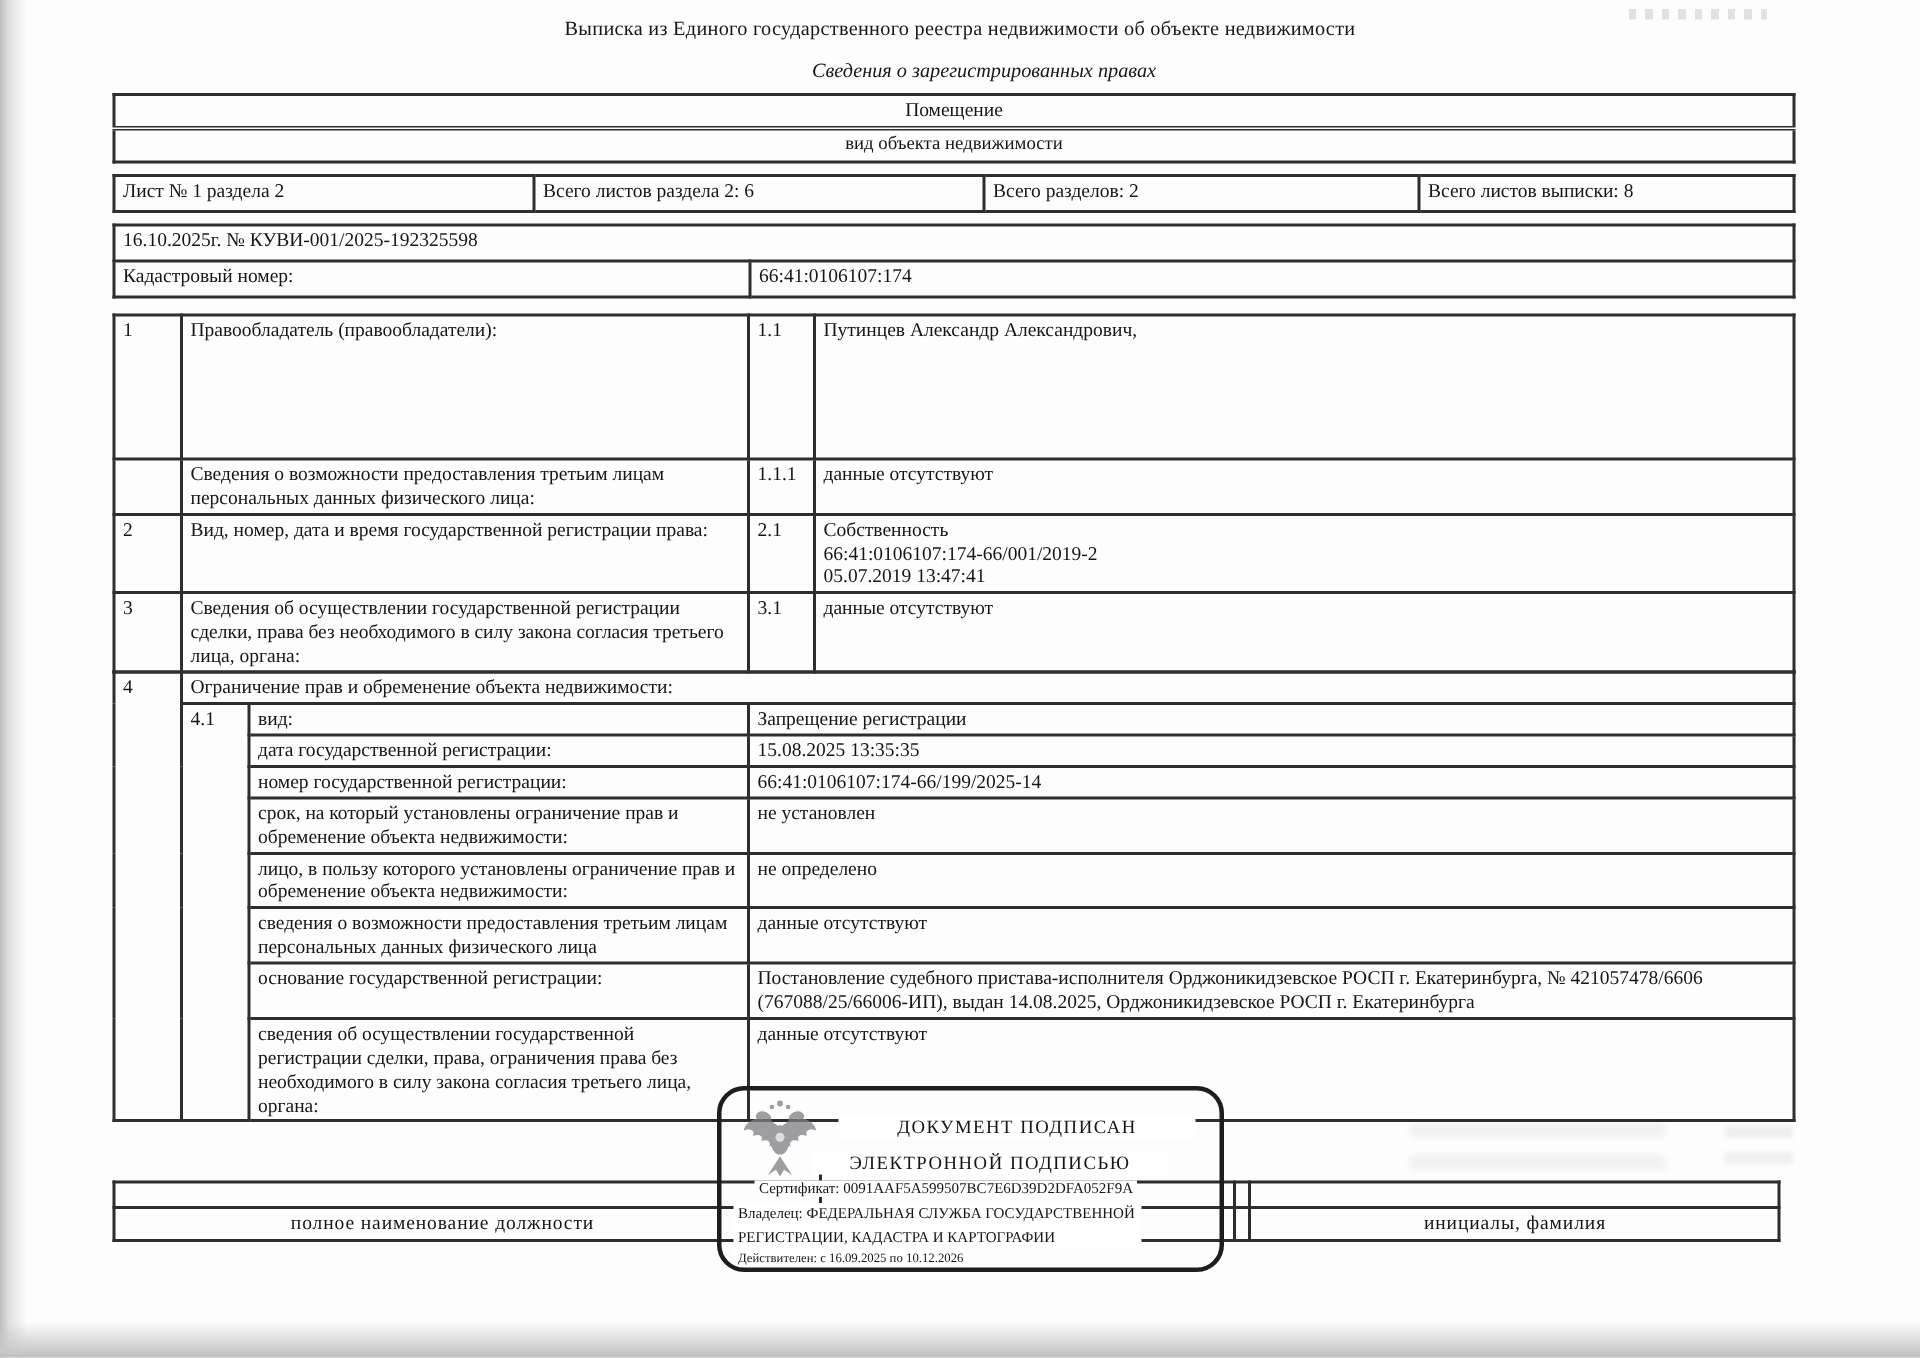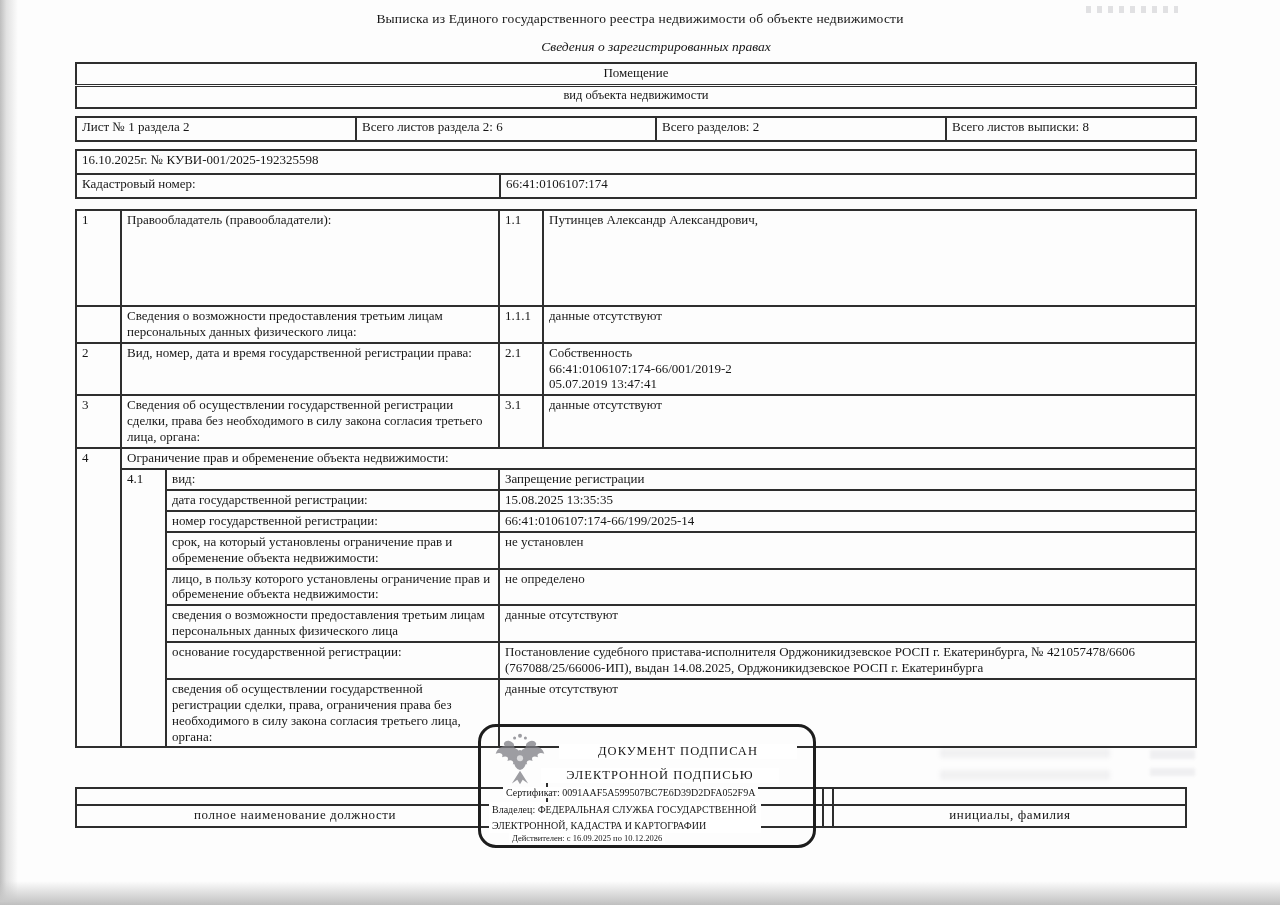--- a/index.html
+++ b/index.html
@@ -50,21 +50,21 @@
   .sig-v{position:absolute;width:2px;background:#2d2d2d;}
   .sig-label{position:absolute;font-size:13px;text-align:center;letter-spacing:.6px;}
 
   .stamp{position:absolute;left:478px;top:724px;width:332px;height:118px;
     border:3px solid #1d1d1d;border-radius:18px;background:transparent;z-index:5;}
   .stamp-line{position:absolute;background:#fff;padding:0 3px;white-space:nowrap;}
   .st1{left:78px;top:17px;width:232px;text-align:center;font-size:12.5px;letter-spacing:1px;}
   .st2{left:60px;top:41px;width:232px;text-align:center;font-size:12.5px;letter-spacing:1px;}
   .st3{left:8px;top:60px;font-size:10px;margin-left:14px;}
   .st4{left:8px;top:75px;font-size:10px;white-space:normal;width:266px;line-height:15.5px;}
-  .st5{left:8px;top:106px;font-size:8.5px;margin-left:20px;}
+  .st5{left:8px;top:106px;font-size:8.5px;}
   .eagle{position:absolute;left:12px;top:5px;width:54px;height:56px;opacity:.75;filter:blur(.4px);}
 </style>
 </head>
 <body>
 
 <div class="page">
 
   <div class="scan-left"></div>
   <div class="scan-bottom"></div>
   <div class="ghost-corner"></div>
@@ -227,17 +227,17 @@
       <path d="M37 13 C41 8 47 9 48 13 C48 15 46 17 43 17 L36 18 Z"></path>
       <path d="M28 20 C18 12 6 14 3 24 C8 22 12 24 10 28 C15 26 18 28 16 32 C20 30 24 32 22 36 C25 34 28 36 27 39 Z"></path>
       <path d="M32 20 C42 12 54 14 57 24 C52 22 48 24 50 28 C45 26 42 28 44 32 C40 30 36 32 38 36 C35 34 32 36 33 39 Z"></path>
       <ellipse cx="30" cy="31" rx="7" ry="11"></ellipse>
       <circle cx="30" cy="29" r="3.4" fill="#ffffff" opacity=".65"></circle>
       <path d="M30 43 L21 57 L27 53 L30 58 L33 53 L39 57 Z"></path>
     </svg>
     <div class="stamp-line st1">ДОКУМЕНТ ПОДПИСАН</div>
     <div class="stamp-line st2">ЭЛЕКТРОННОЙ ПОДПИСЬЮ</div>
     <div class="stamp-line st3">Сертификат: 0091AAF5A599507BC7E6D39D2DFA052F9A</div>
-    <div class="stamp-line st4">Владелец: ФЕДЕРАЛЬНАЯ СЛУЖБА ГОСУДАРСТВЕННОЙ ЭЛЕКТРОННОЙ, КАДАСТРА И КАРТОГРАФИИ</div>
+    <div class="stamp-line st4">Владелец: ФЕДЕРАЛЬНАЯ СЛУЖБА ГОСУДАРСТВЕННОЙ РЕГИСТРАЦИИ, КАДАСТРА И КАРТОГРАФИИ</div>
     <div class="stamp-line st5">Действителен: с 16.09.2025 по 10.12.2026</div>
   </div>
 
 </div>
 
 </body></html>

